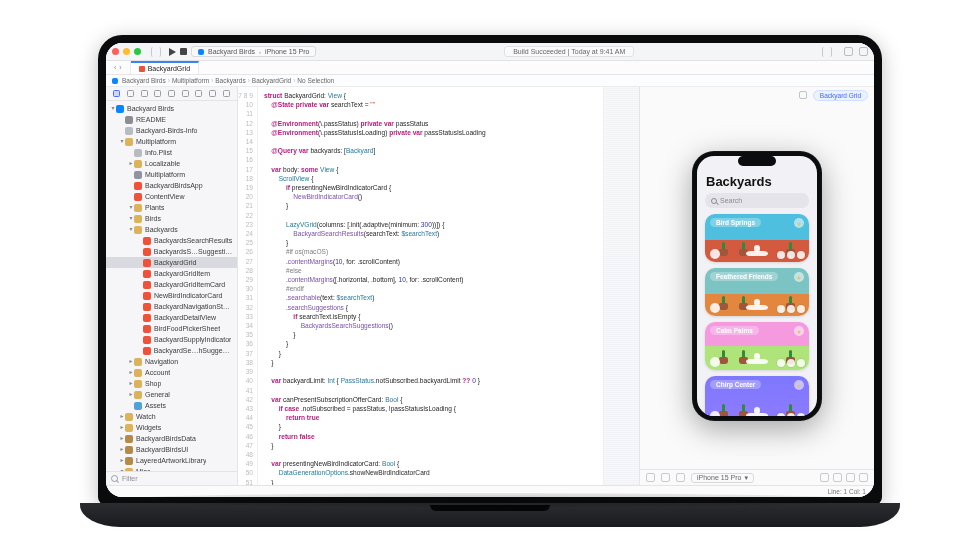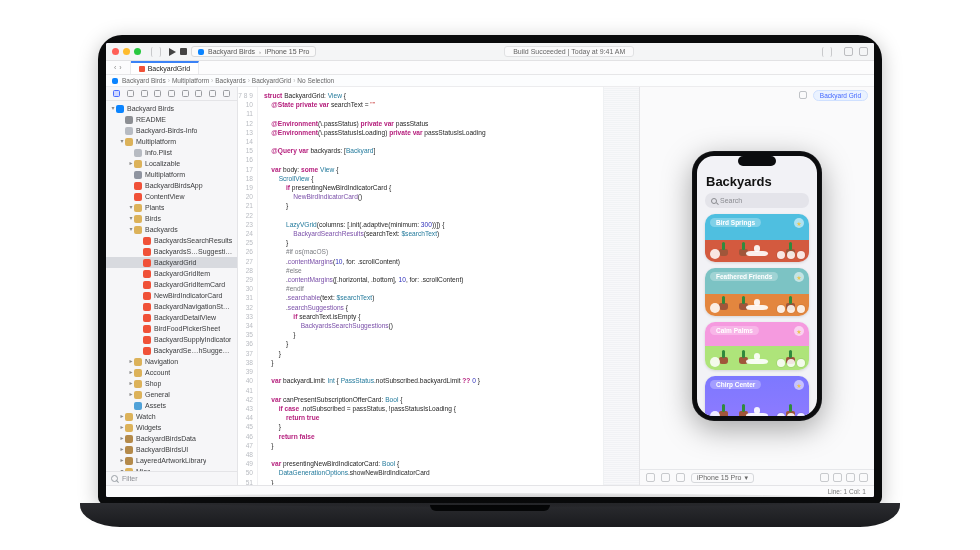--- a/index.html
+++ b/index.html
@@ -2,21 +2,21 @@
 <html><head>
 <meta charset="utf-8">
 <style>
 * { margin: 0; padding: 0; box-sizing: border-box; font-family: -apple-system, "SF Pro Text", "Helvetica Neue", Arial, sans-serif; }
 body { background: #fff; width: 980px; height: 550px; overflow: hidden; display:flex; align-items:center; justify-content:center;}
 .stage { position: relative; width: 980px; height: 550px; background:#ffffff; }
 
 
 .chassis { position:absolute; left:80px; top:35px; width:820px; height:510px; }
 .screen-bezel { position:absolute; left:18px; top:0; width:784px; height:470px; background:#0a0b0c; border-radius:24px 24px 8px 8px; box-shadow:0 4px 20px rgba(0,0,0,.25); }
-.screen-glass { position:absolute; left:8px; top:8px; right:8px; bottom:8px; background:#8b5cf6; border-radius:2px; overflow:hidden; }
+.screen-glass { position:absolute; left:8px; top:8px; right:8px; bottom:8px; background:#8b5cf6; border-radius:16px; overflow:hidden; }
 .notch { position:absolute; top:0; left:50%; transform:translateX(-50%); width:90px; height:8px; background:#0a0b0c; border-radius:0 0 6px 6px; z-index:5;}
 .deck { position:absolute; left:0; right:0; top:468px; height:24px; background:linear-gradient(#2b2c30,#1a1b1e); border-radius:0 0 40px 40px / 0 0 22px 22px; }
 .deck::before{content:"";position:absolute;left:50%;top:2px;transform:translateX(-50%);width:120px;height:6px;background:#050607;border-radius:0 0 8px 8px;}
 .foot-shadow{position:absolute;left:110px;right:110px;top:493px;height:14px;background:radial-gradient(ellipse at center, rgba(0,0,0,0.25), rgba(0,0,0,0));border-radius:50%;}
 
 
 .xcode { position:absolute; inset:0; display:flex; flex-direction:column; font-size:8px; color:#333; background:#fff;}
 .titlebar { height:18px; background:#f4f5f6; border-bottom:1px solid #e2e2e4; display:flex; align-items:center; padding:0 6px; gap:4px;}
 .traffic { display:flex; gap:4px; margin-right:6px;}
 .traffic span{width:7px;height:7px;border-radius:50%;}

